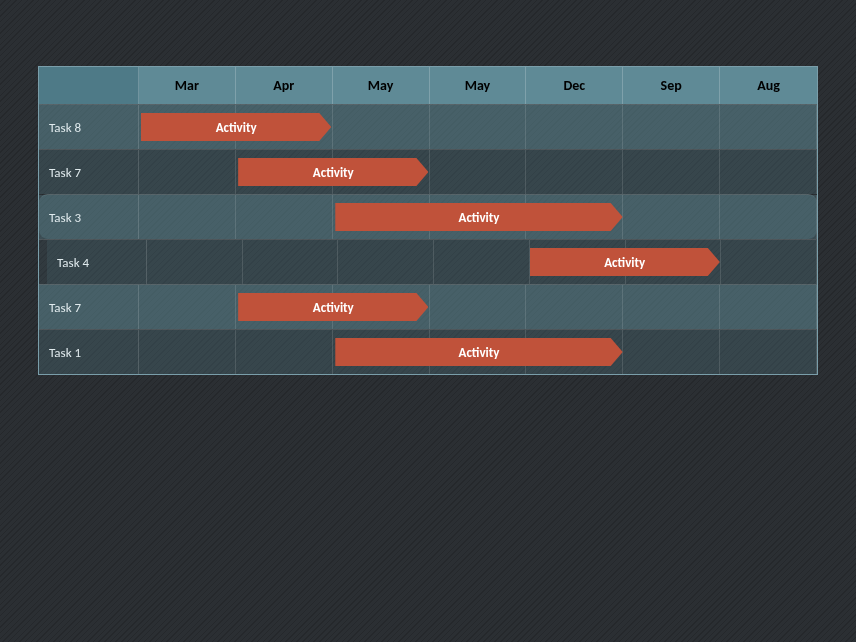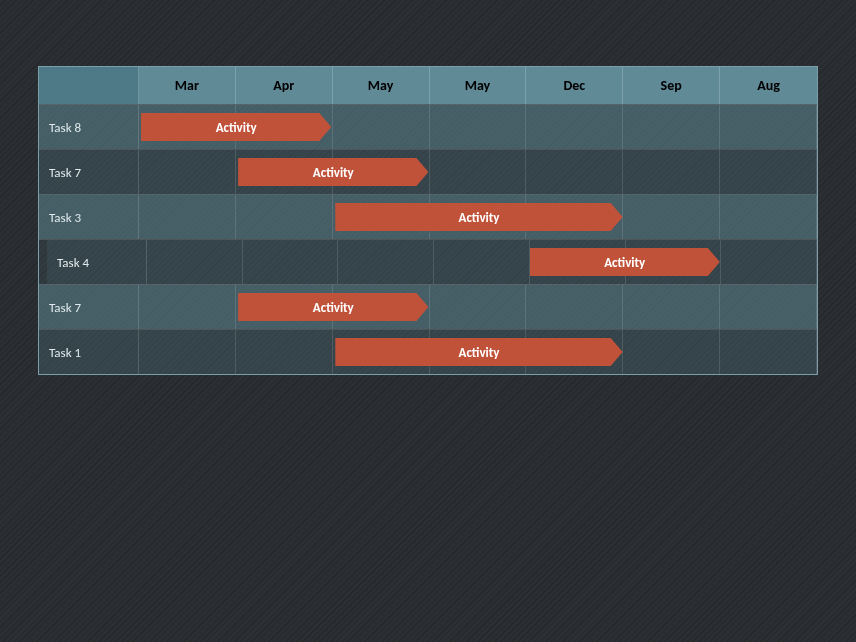--- a/index.html
+++ b/index.html
@@ -148,21 +148,21 @@
       <div class="task-label">Task 7</div>
       <div class="gantt-cell" style="min-height: 44px;"></div>
       <div class="gantt-cell" style="min-height: 44px;"></div>
       <div class="gantt-cell" style="min-height: 44px;"></div>
       <div class="gantt-cell" style="min-height: 44px;"></div>
       <div class="gantt-cell" style="min-height: 44px;"></div>
       <div class="gantt-cell" style="min-height: 44px;"></div>
       <div class="gantt-cell" style="min-height: 44px;"></div>
       <div class="activity-bar" style="left: 199.143px; width: 190.286px;">Activity</div>
     </div>
-    <div class="gantt-row-inner" style="position: relative; background: rgba(95, 138, 150, 0.3);">
+    <div class="gantt-row-inner" style="position: relative; background: rgba(95, 138, 150, 0.3); border-radius: 9px;">
       <div class="task-label">Task 3</div>
       <div class="gantt-cell" style="min-height: 44px;"></div>
       <div class="gantt-cell" style="min-height: 44px;"></div>
       <div class="gantt-cell" style="min-height: 44px;"></div>
       <div class="gantt-cell" style="min-height: 44px;"></div>
       <div class="gantt-cell" style="min-height: 44px;"></div>
       <div class="gantt-cell" style="min-height: 44px;"></div>
       <div class="gantt-cell" style="min-height: 44px;"></div>
       <div class="activity-bar" style="left: 296.286px; width: 287.429px;">Activity</div>
     </div>

